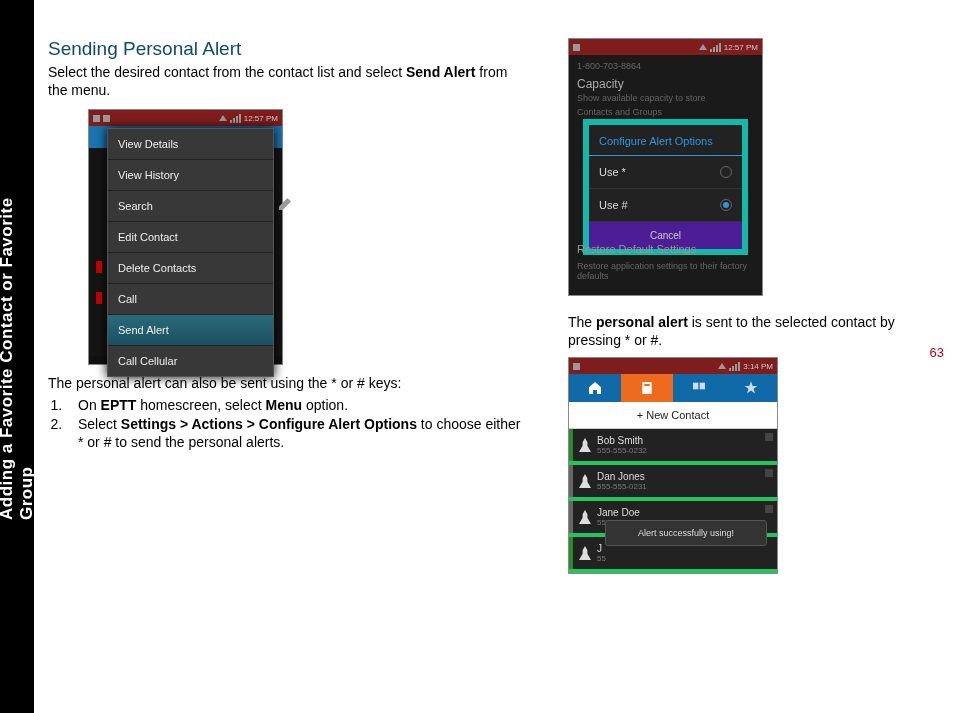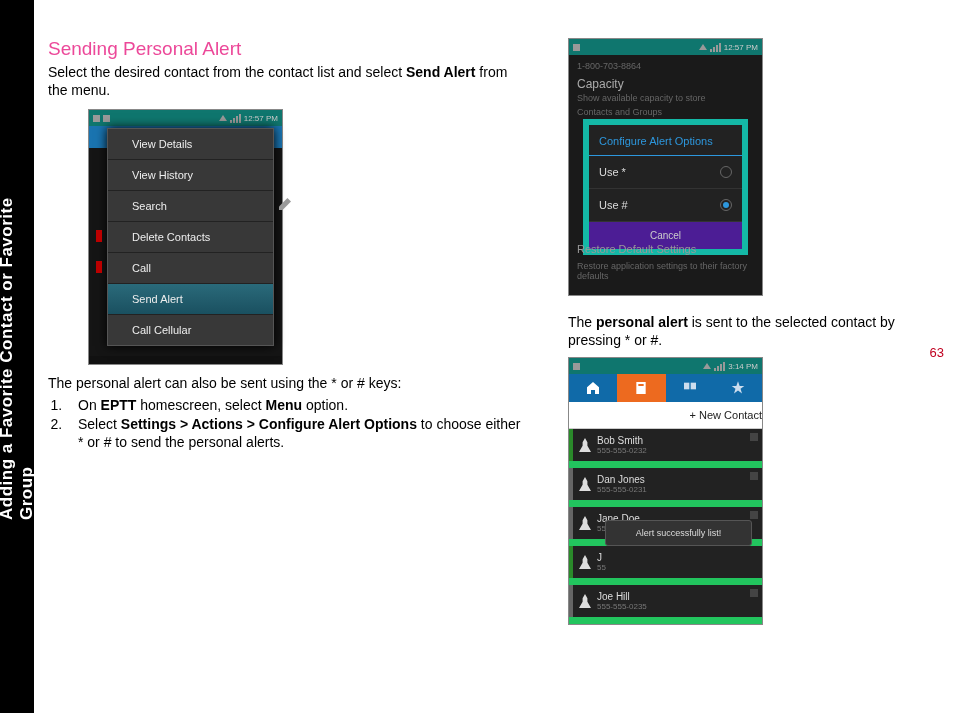--- a/index.html
+++ b/index.html
@@ -3,37 +3,37 @@
 <meta charset="utf-8">
 <style>
   * { box-sizing: border-box; margin: 0; padding: 0; }
   html, body { width: 954px; height: 713px; font-family: Arial, Helvetica, sans-serif; background: #fff; }
   .page { position: relative; width: 954px; height: 713px; }
   .blackbar { position: absolute; left: 0; top: 0; width: 34px; height: 713px; background: #000; }
   .sidelabel { position: absolute; left: 0; top: 150px; width: 34px; height: 370px; color: #fff; writing-mode: vertical-rl; transform: rotate(180deg); display: flex; align-items: center; justify-content: center; font-family: "Arial Narrow", Arial, sans-serif; font-stretch: condensed; font-weight: bold; font-size: 17px; letter-spacing: 0.5px; }
   .content { position: absolute; left: 48px; top: 38px; width: 880px; display: flex; gap: 40px; }
   .col { width: 480px; }
   .col2 { width: 360px; }
-  .heading { color: #ec4899; font-family: "Arial Narrow", Arial, sans-serif; font-stretch: condensed; font-size: 19px; margin-bottom: 4px; }
+  .heading { color: #0c4a6e; font-family: "Arial Narrow", Arial, sans-serif; font-stretch: condensed; font-size: 19px; margin-bottom: 4px; }
   .body { font-size: 14px; color: #000; line-height: 1.25; }
   .bold { font-weight: bold; }
   ol { margin: 4px 0 0 18px; }
   ol li { padding-left: 12px; margin-bottom: 2px; }
   .phonesh { margin: 10px 0 10px 40px; }
   .phone { background: #000; width: 195px; border: 1px solid #888; position: relative; }
-  .statusbar { height: 16px; background: #0f766e; color: #ccc; font-size: 8px; display: flex; justify-content: space-between; align-items: center; padding: 0 4px; }
+  .statusbar { height: 16px; background: #7f1d1d; color: #ccc; font-size: 8px; display: flex; justify-content: space-between; align-items: center; padding: 0 4px; }
   .statusbar .sicons { display: flex; gap: 3px; align-items: center; }
   .tri { width: 0; height: 0; border-left: 4px solid transparent; border-right: 4px solid transparent; border-bottom: 6px solid #999; }
   .bars { display: flex; gap: 1px; align-items: flex-end; }
   .bars span { width: 2px; background: #999; }
   .bars span:nth-child(1){height:3px}.bars span:nth-child(2){height:5px}.bars span:nth-child(3){height:7px}.bars span:nth-child(4){height:9px}
   .phonebody { position: relative; }
   .bluebar { height: 22px; background: #1a74b0; }
   .menuwrap { position: absolute; top: 2px; left: 18px; right: 8px; background: #333; box-shadow: 0 0 10px #000; border: 1px solid #555; }
-  .mitem { padding: 9px 24px; color: #eee; font-size: 11px; border-bottom: 1px solid #222; position: relative; background:#383838; }
+  .mitem { padding: 9px 10px; color: #eee; font-size: 11px; border-bottom: 1px solid #222; position: relative; background:#383838; }
   .mitem.sel { background: linear-gradient(#2a6a7a,#1a5060); }
   .pencil { position:absolute; right:-18px; top:7px; width:12px; height:12px; background:#999; clip-path: polygon(0 70%,70% 0,100% 30%,30% 100%,0 100%); }
   .reddot { position:absolute; left:-12px; top:8px; width:6px; height:12px; background:#b00; }
   .phfoot { background:#111; height:8px; }
   .pagenum { position:absolute; right:10px; top:345px; color:#c00020; font-family:"Arial Narrow",Arial,sans-serif; font-size:13px; }
 
   
   .ph2 { width:195px; margin-bottom:18px; }
   .ph2 .scrbody { background:#1a1a1a; padding:4px 0 0 0; height: 240px; position:relative; }
   .dimline { color:#666; font-size:9px; padding:2px 8px; }
@@ -41,27 +41,27 @@
   .dialog { position:absolute; top:64px; left:14px; right:14px; background:#222; border:6px solid #14b8a6; }
   .dlgtitle { color:#2d97dd; font-size:11px; padding:10px 10px 8px 10px; border-bottom:1px solid #2d97dd; }
   .dlgrow { color:#ddd; font-size:11px; padding:10px; border-bottom:1px solid #333; display:flex; justify-content:space-between; align-items:center; }
   .radio { width:12px; height:12px; border:1px solid #666; border-radius:50%; position:relative; }
   .radio.on::after { content:''; position:absolute; left:2px; top:2px; width:6px; height:6px; background:#2d97dd; border-radius:50%; }
   .dlgcancel { text-align:center; color:#ccc; font-size:10px; padding:8px; background:#4c1d95; }
   .belowdlg { position:absolute; bottom:12px; left:0; right:0; }
   .greyhead { color:#999; font-size:11px; padding:4px 8px; }
 
   
-  .ph3 { width:195px; margin-top:8px; }
+  .ph3 { width:210px; margin-top:8px; }
   .tabbar { height:28px; background:#106aa8; display:flex; }
   .tab { flex:1; display:flex; align-items:center; justify-content:center; color:#cde; }
   .tab.active { background:#ed6a1f; }
   .tab svg { width:16px; height:16px; }
-  .newcontact { background:#fff; color:#222; font-size:11px; text-align:right; padding:7px 0; border-bottom:1px solid #ccc; }
-  .crow { background:#222; color:#ddd; font-size:10px; padding:6px 8px; border-bottom:7px solid #22c55e; display:flex; align-items:center; gap:6px; position:relative; }
+  .newcontact { background:#fff; color:#222; font-size:11px; text-align:center; padding:7px 0; border-bottom:1px solid #ccc; }
+  .crow { background:#222; color:#ddd; font-size:10px; padding:6px 8px; border-bottom:4px solid #22c55e; display:flex; align-items:center; gap:6px; position:relative; }
   .crow .lbar { width:4px; align-self:stretch; margin:-6px 0 -6px -8px; }
   .crow .lbar.g { background:#2a8a2a; }
   .crow .lbar.gr { background:#666; }
   .crow .cicon { width:12px; height:14px; background:#ddd; clip-path: polygon(50% 0,70% 30%,70% 55%,100% 100%,0 100%,30% 55%,30% 30%); }
   .crow .ctxt { display:flex; flex-direction:column; }
   .crow .ctxt .num { color:#777; font-size:8px; }
   .crow .corner { position:absolute; right:4px; top:4px; width:8px; height:8px; background:#444; }
   .toast { position:absolute; left:36px; right:10px; top:118px; background:#333; color:#ddd; font-size:9px; padding:7px 4px; border-radius:3px; text-align:center; border:1px solid #555; z-index:5; }
   .ph3body { position:relative; background:#111; }
 </style>
@@ -98,20 +98,21 @@
                 </div>
               <span>12:57 PM</span>
             </div>
           </div>
           <div class="phonebody" style="height:230px;background:#151515">
             <div class="bluebar"></div>
             <div class="menuwrap">
               <div class="mitem">View Details</div>
               <div class="mitem">View History</div>
               <div class="mitem"><span>Search</span><span class="pencil"></span></div>
+              <div class="mitem">Edit Contact</div>
               <div class="mitem"><span class="reddot"></span><span>Delete Contacts</span></div>
               <div class="mitem"><span class="reddot"></span><span>Call</span></div>
               <div class="mitem sel">Send Alert</div>
               <div class="mitem" style="border-bottom:none">Call Cellular</div>
             </div>
           </div>
           <div class="phfoot"></div>
         </div>
       </div>
 
@@ -242,28 +243,19 @@
             <div class="corner"></div>
           </div>
           <div class="crow">
             <div class="lbar g"></div>
             <div class="cicon"></div>
             <div class="ctxt">
                 <span>J</span>
                 <span class="num">55</span>
               </div>
           </div>
-          <div class="crow">
-            <div class="lbar gr"></div>
-            <div class="cicon"></div>
-            <div class="ctxt">
-                <span>Joe Hill</span>
-                <span class="num">555-555-0235</span>
-              </div>
-            <div class="corner"></div>
-          </div>
-          <div class="toast">Alert successfully list!</div>
+          <div class="toast">Alert successfully using!</div>
         </div>
       </div>
 
     </div>
   </div>
 </div>
 
 </body></html>

